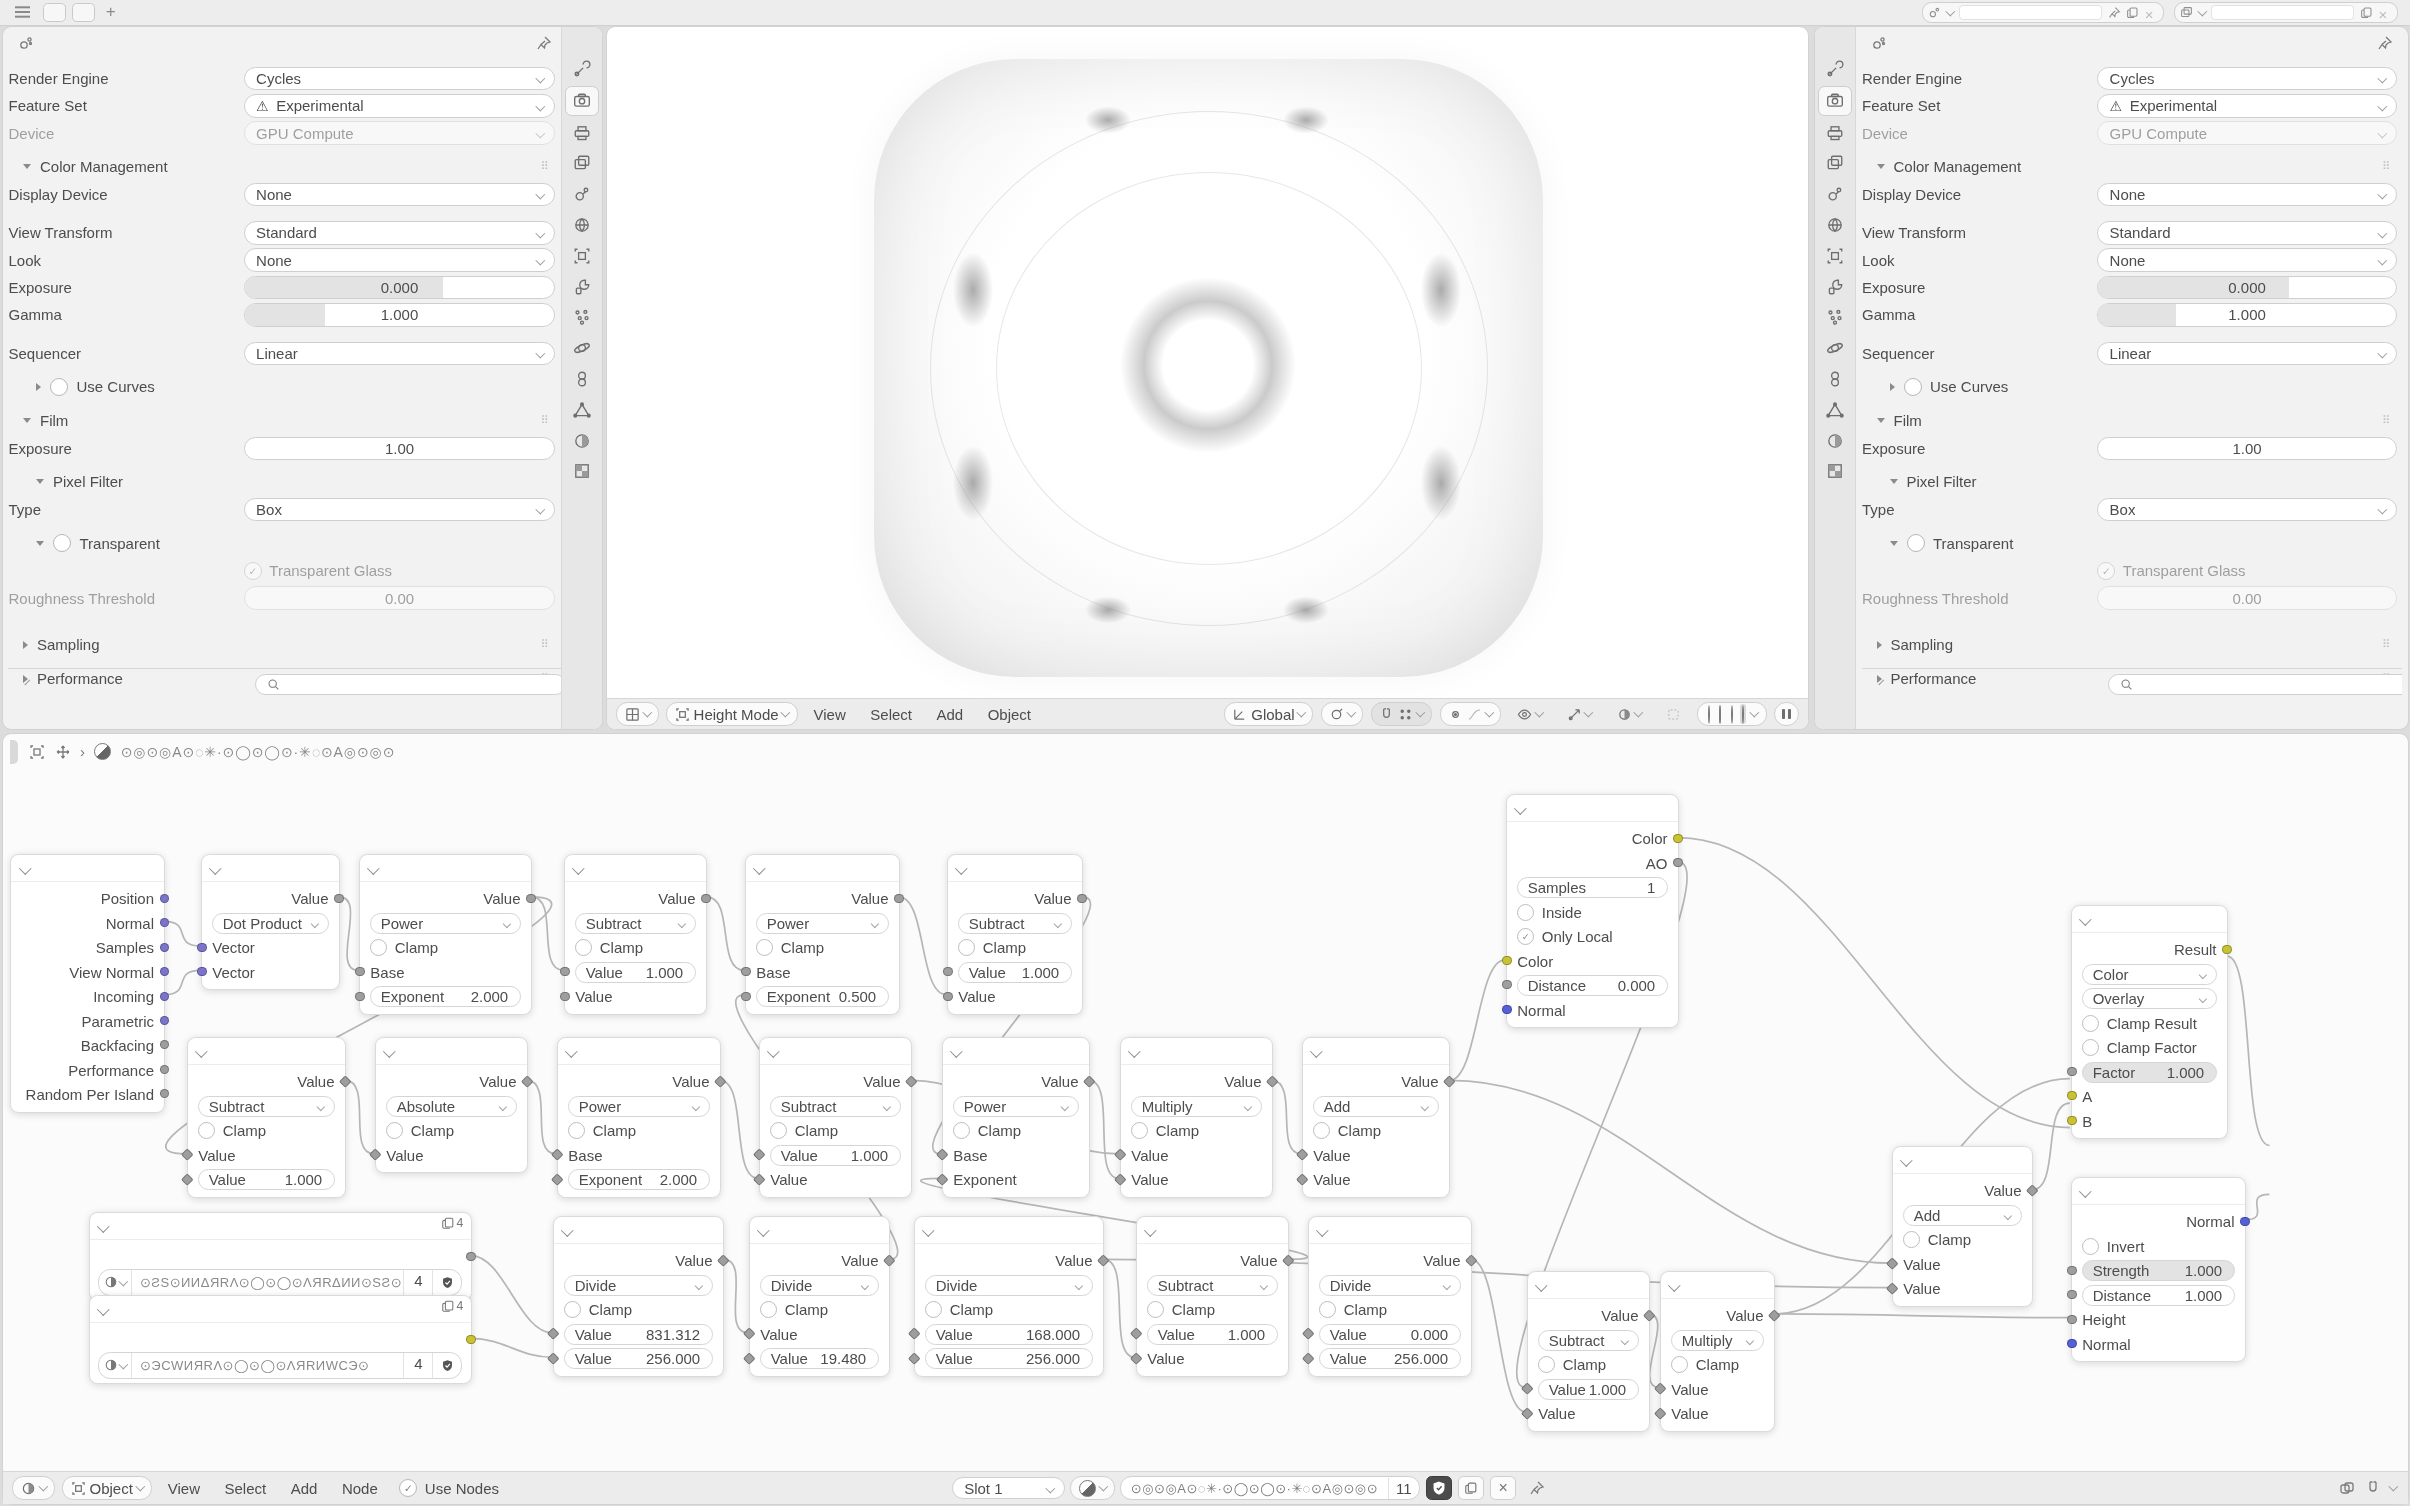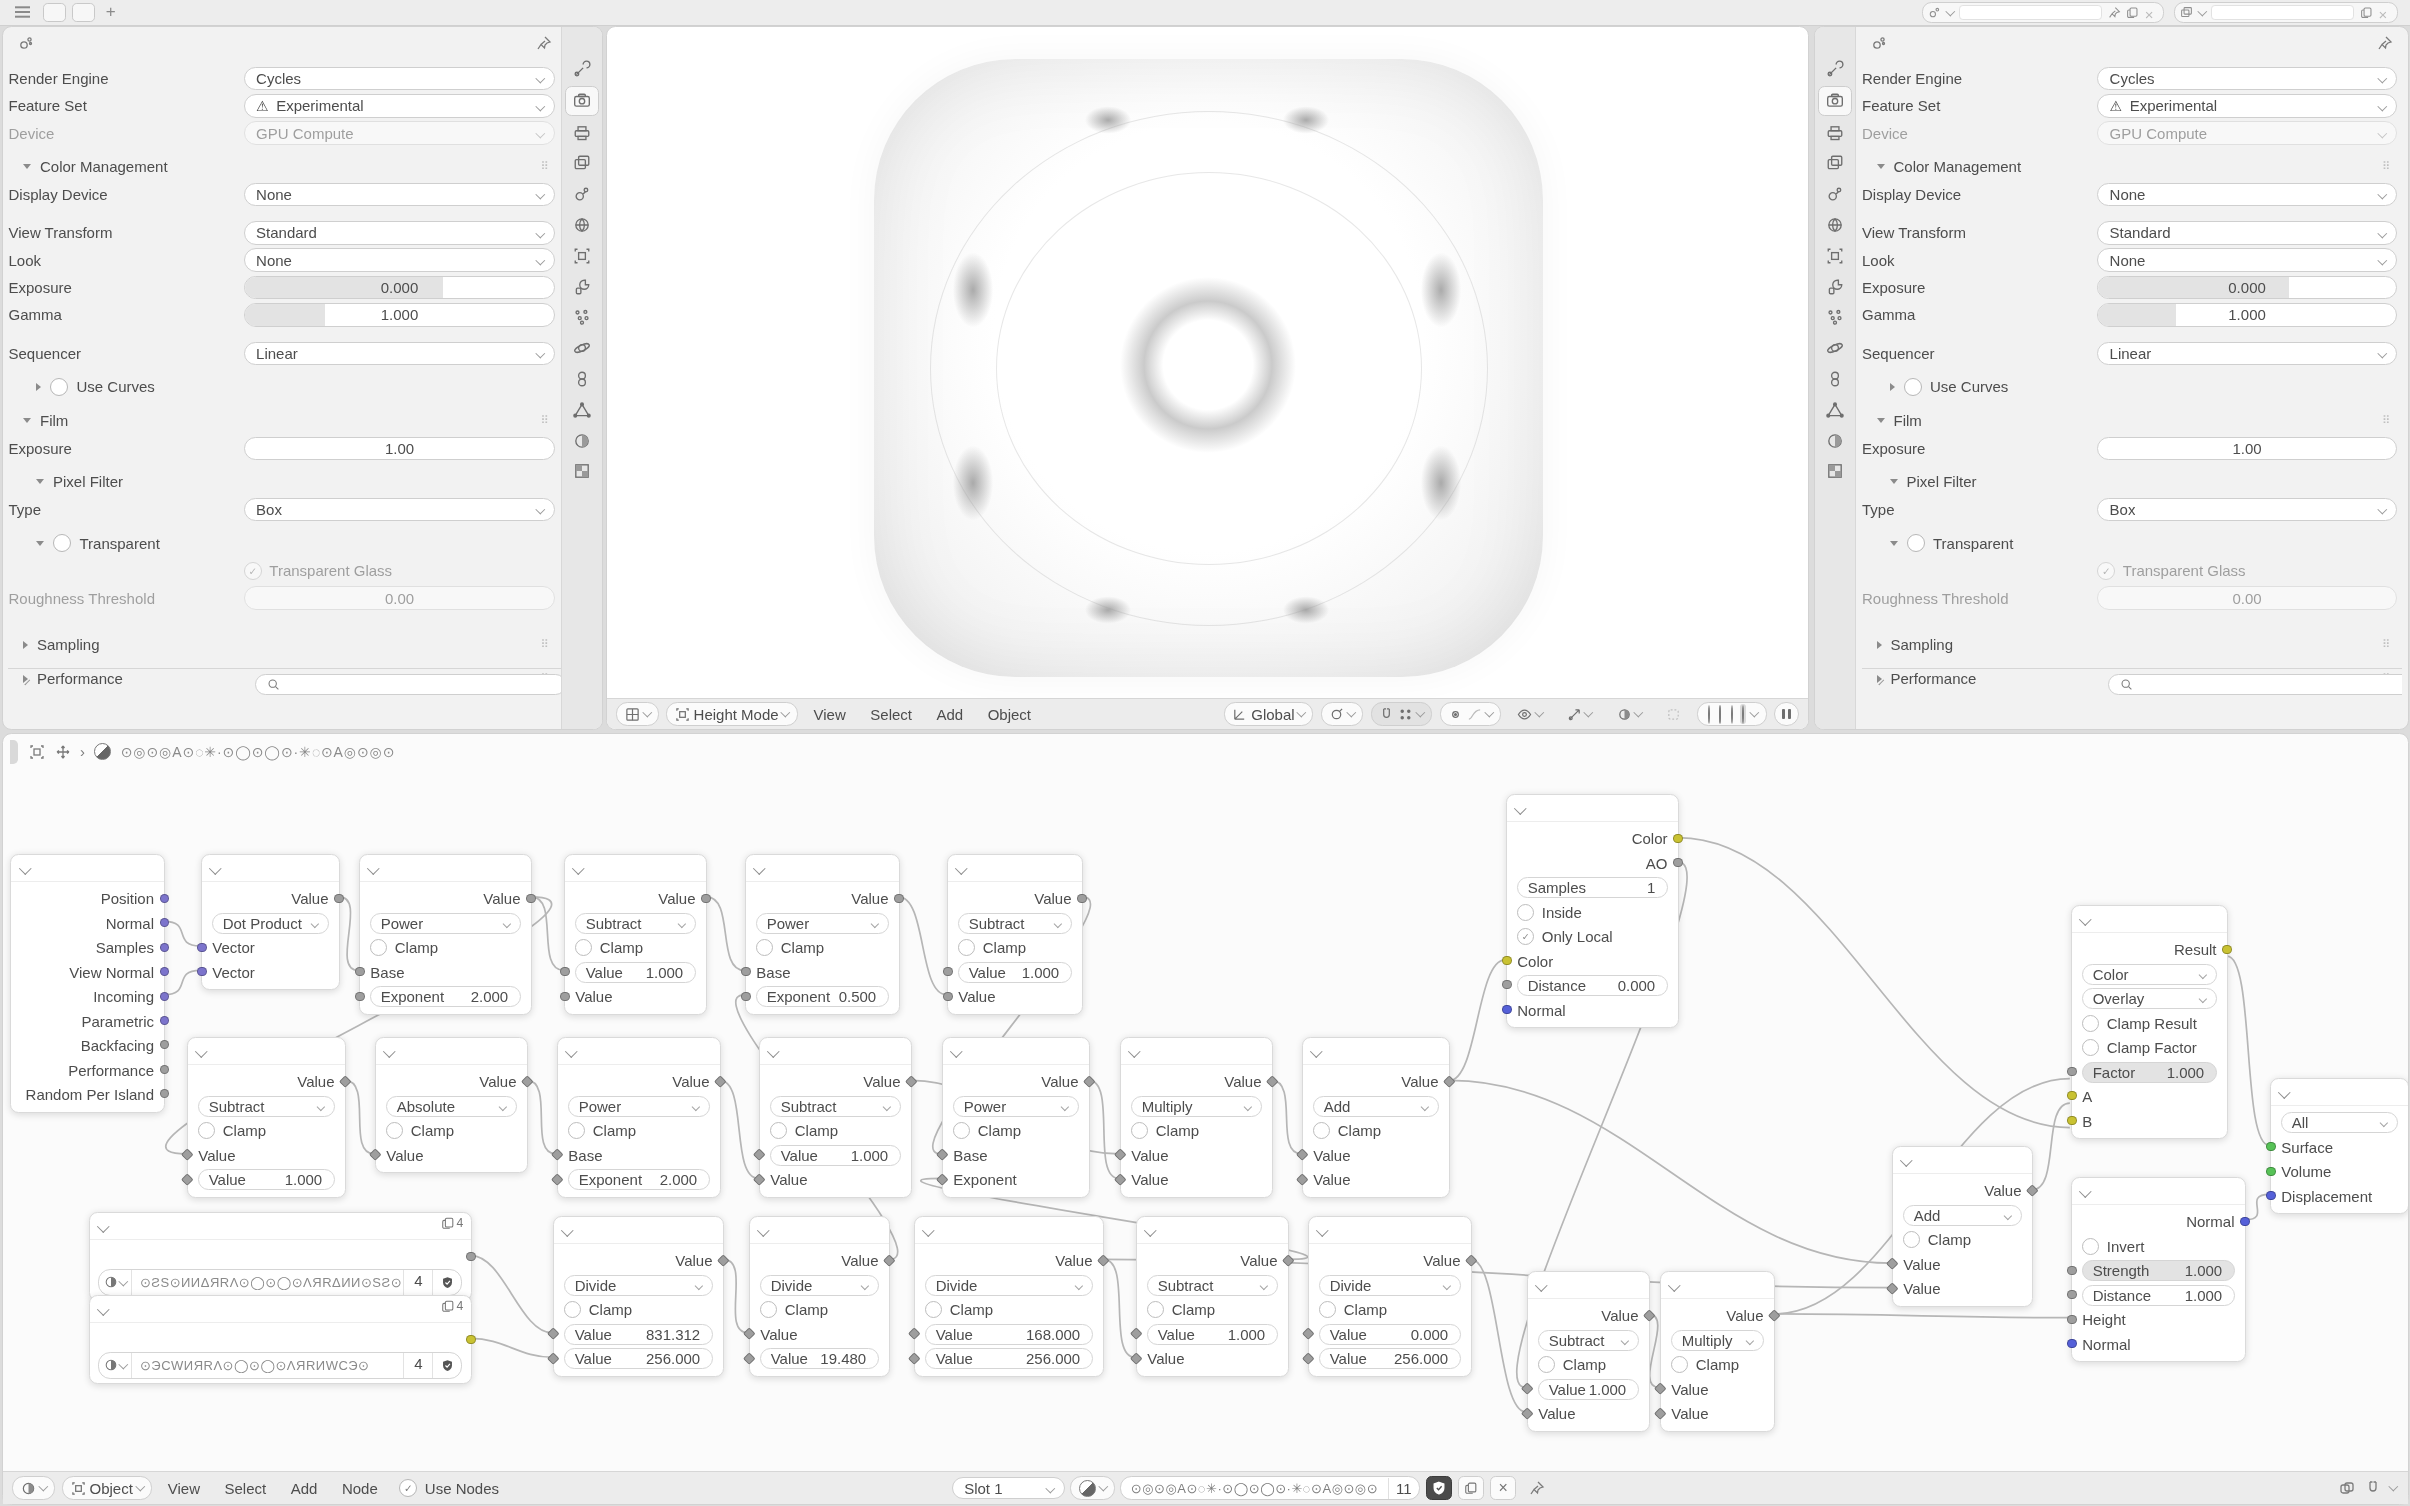--- a/index.html
+++ b/index.html
@@ -1587,44 +1587,20 @@
           </div>
           <div class="nrow">
             <span>B</span>
           </div>
         </div>
         <span class="sock" style="background: rgb(201, 194, 50); top: 39px; right: -4.7px;"></span>
         <span class="sock" style="background: rgb(158, 158, 158); top: 161px; left: -4.7px;"></span>
         <span class="sock" style="background: rgb(201, 194, 50); top: 185px; left: -4.7px;"></span>
         <span class="sock" style="background: rgb(201, 194, 50); top: 210px; left: -4.7px;"></span>
       </div>
-      <div class="node" style="left: 2267px; top: 344px; width: 137px;">
-        <div class="nhead">
-          <span class="nchev"></span>
-        </div>
-        <div class="nbody">
-          <div class="nrow">
-            <div class="npill dd">
-              <span>All</span>
-            </div>
-          </div>
-          <div class="nrow">
-            <span>Surface</span>
-          </div>
-          <div class="nrow">
-            <span>Volume</span>
-          </div>
-          <div class="nrow">
-            <span>Displacement</span>
-          </div>
-        </div>
-        <span class="sock" style="background: rgb(87, 194, 87); top: 63px; left: -4.7px;"></span>
-        <span class="sock" style="background: rgb(87, 194, 87); top: 88px; left: -4.7px;"></span>
-        <span class="sock" style="background: rgb(85, 96, 216); top: 112px; left: -4.7px;"></span>
-      </div>
       <div class="node" style="left: 2068px; top: 443px; width: 173px;">
         <div class="nhead">
           <span class="nchev"></span>
         </div>
         <div class="nbody">
           <div class="nrow out">
             <span>Normal</span>
           </div>
           <div class="nrow">
             <span class="nchk"></span>

